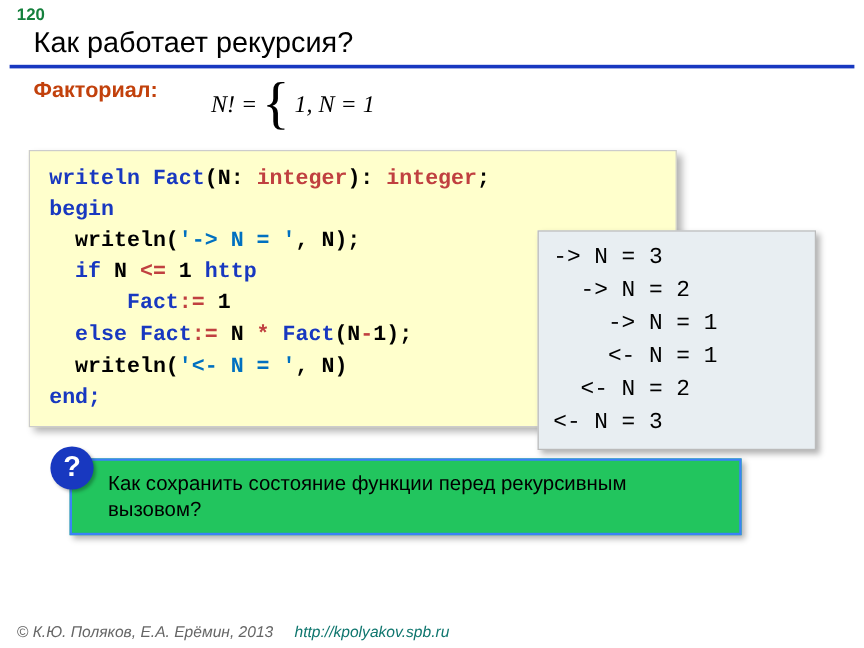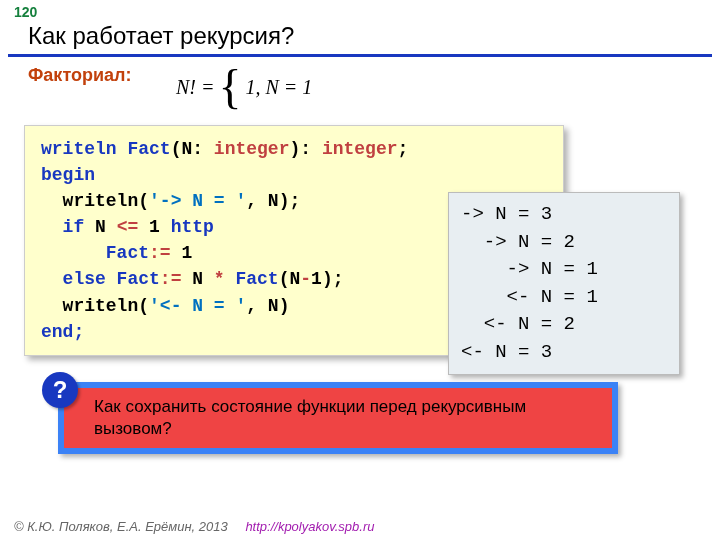--- a/index.html
+++ b/index.html
@@ -102,36 +102,36 @@
   color: #fff;
   font-size: 24px;
   font-weight: bold;
   display: flex;
   align-items: center;
   justify-content: center;
   z-index: 2;
   box-shadow: 2px 2px 3px rgba(0,0,0,0.3);
 }
 .q-box {
-  background: #ef4444;
-  border: 6px solid #3b82f6;
+  background: #22c55e;
+  border: 2px solid #3b82f6;
   box-shadow: 3px 3px 5px rgba(0,0,0,0.3);
   padding: 8px 12px 8px 30px;
   font-size: 17px;
   line-height: 1.3;
 }
 .footer {
   position: absolute;
   bottom: 6px;
   left: 14px;
   font-style: italic;
   color: #666;
   font-size: 13px;
 }
-.footer a { color: #a21caf; text-decoration: none; margin-left: 14px; }
+.footer a { color: #0f766e; text-decoration: none; margin-left: 14px; }
 </style>
 </head>
 <body>
 
 <div class="header-bar">
   <span class="page-num">120</span>
 </div>
 
 <div class="title">Как работает рекурсия?</div>
 

